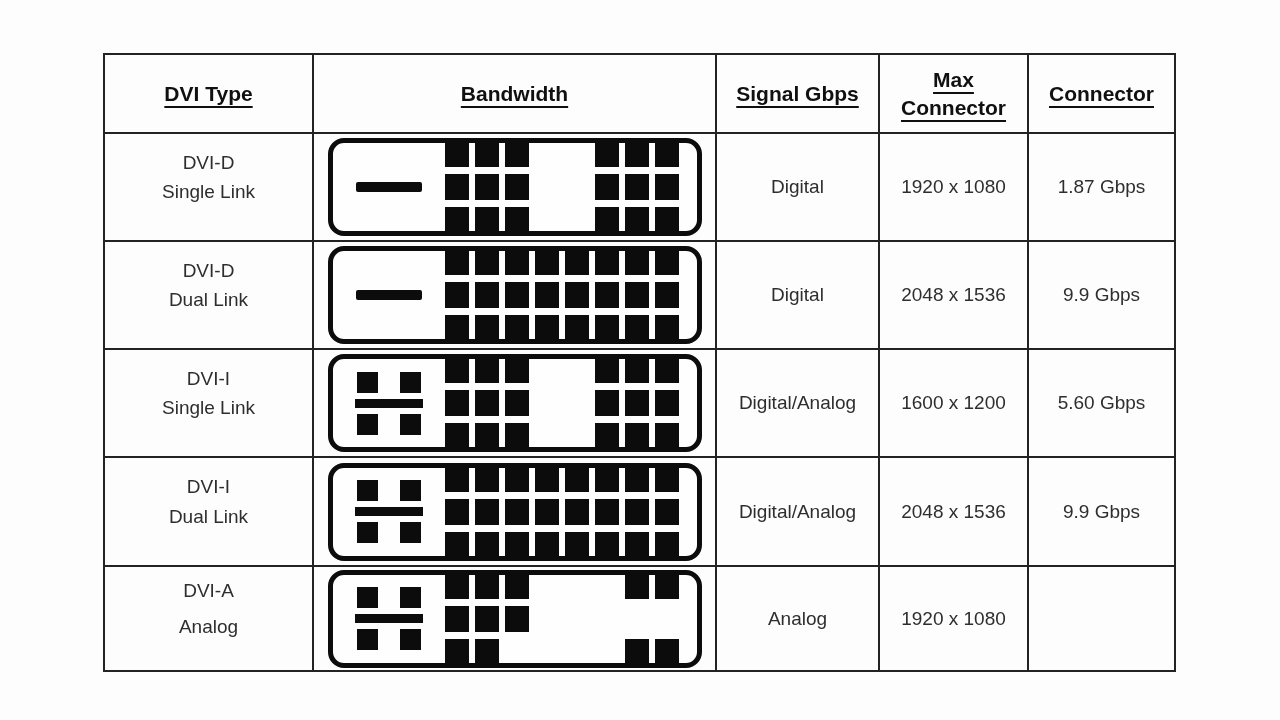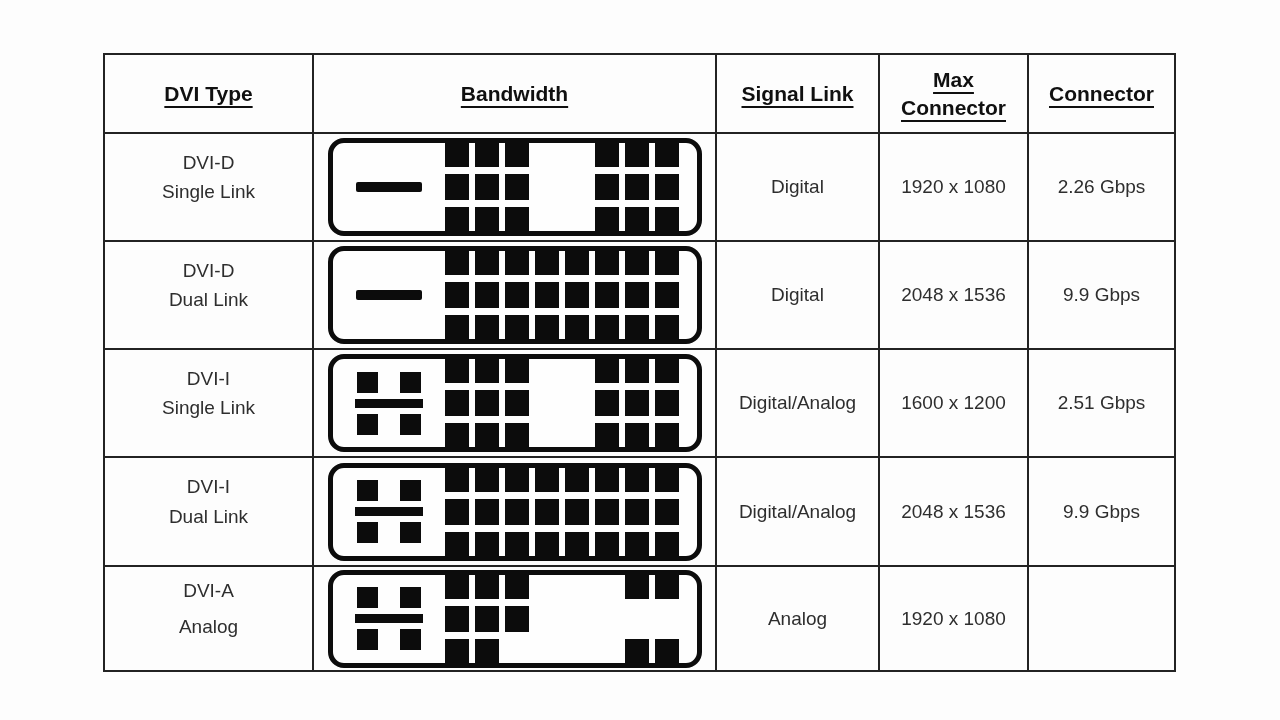--- a/index.html
+++ b/index.html
@@ -62,21 +62,21 @@
 <div class="page">
   <div class="dvi-table">
     <div class="row">
       <div class="cell hcell">
         <span>DVI Type</span>
       </div>
       <div class="cell hcell">
         <span>Bandwidth</span>
       </div>
       <div class="cell hcell">
-        <span>Signal Link</span>
+        <span>Signal Gbps</span>
       </div>
       <div class="cell hcell">
         <span>Max</span>
         <span class="hline2">Connector</span>
       </div>
       <div class="cell hcell">
         <span>Connector</span>
       </div>
     </div>
 
@@ -113,21 +113,21 @@
               <div class="pin off"></div>
               <div class="pin off"></div>
               <div class="pin"></div>
               <div class="pin"></div>
               <div class="pin"></div>
             </div>
       </div>
     </div>
     <div class="cell">Digital</div>
     <div class="cell">1920 x 1080</div>
-    <div class="cell">2.26 Gbps</div>
+    <div class="cell">1.87 Gbps</div>
   </div>
 
   <div class="row">
     <div class="cell type-cell">
       <div>DVI-D</div>
       <div>Dual Link</div>
     </div>
     <div class="cell conn-cell">
       <div class="connector">
         <div class="conn-left">
@@ -209,21 +209,21 @@
               <div class="pin off"></div>
               <div class="pin off"></div>
               <div class="pin"></div>
               <div class="pin"></div>
               <div class="pin"></div>
             </div>
       </div>
     </div>
     <div class="cell">Digital/Analog</div>
     <div class="cell">1600 x 1200</div>
-    <div class="cell">2.51 Gbps</div>
+    <div class="cell">5.60 Gbps</div>
   </div>
 
   <div class="row">
     <div class="cell type-cell">
       <div>DVI-I</div>
       <div>Dual Link</div>
     </div>
     <div class="cell conn-cell">
       <div class="connector">
         <div class="conn-left">

